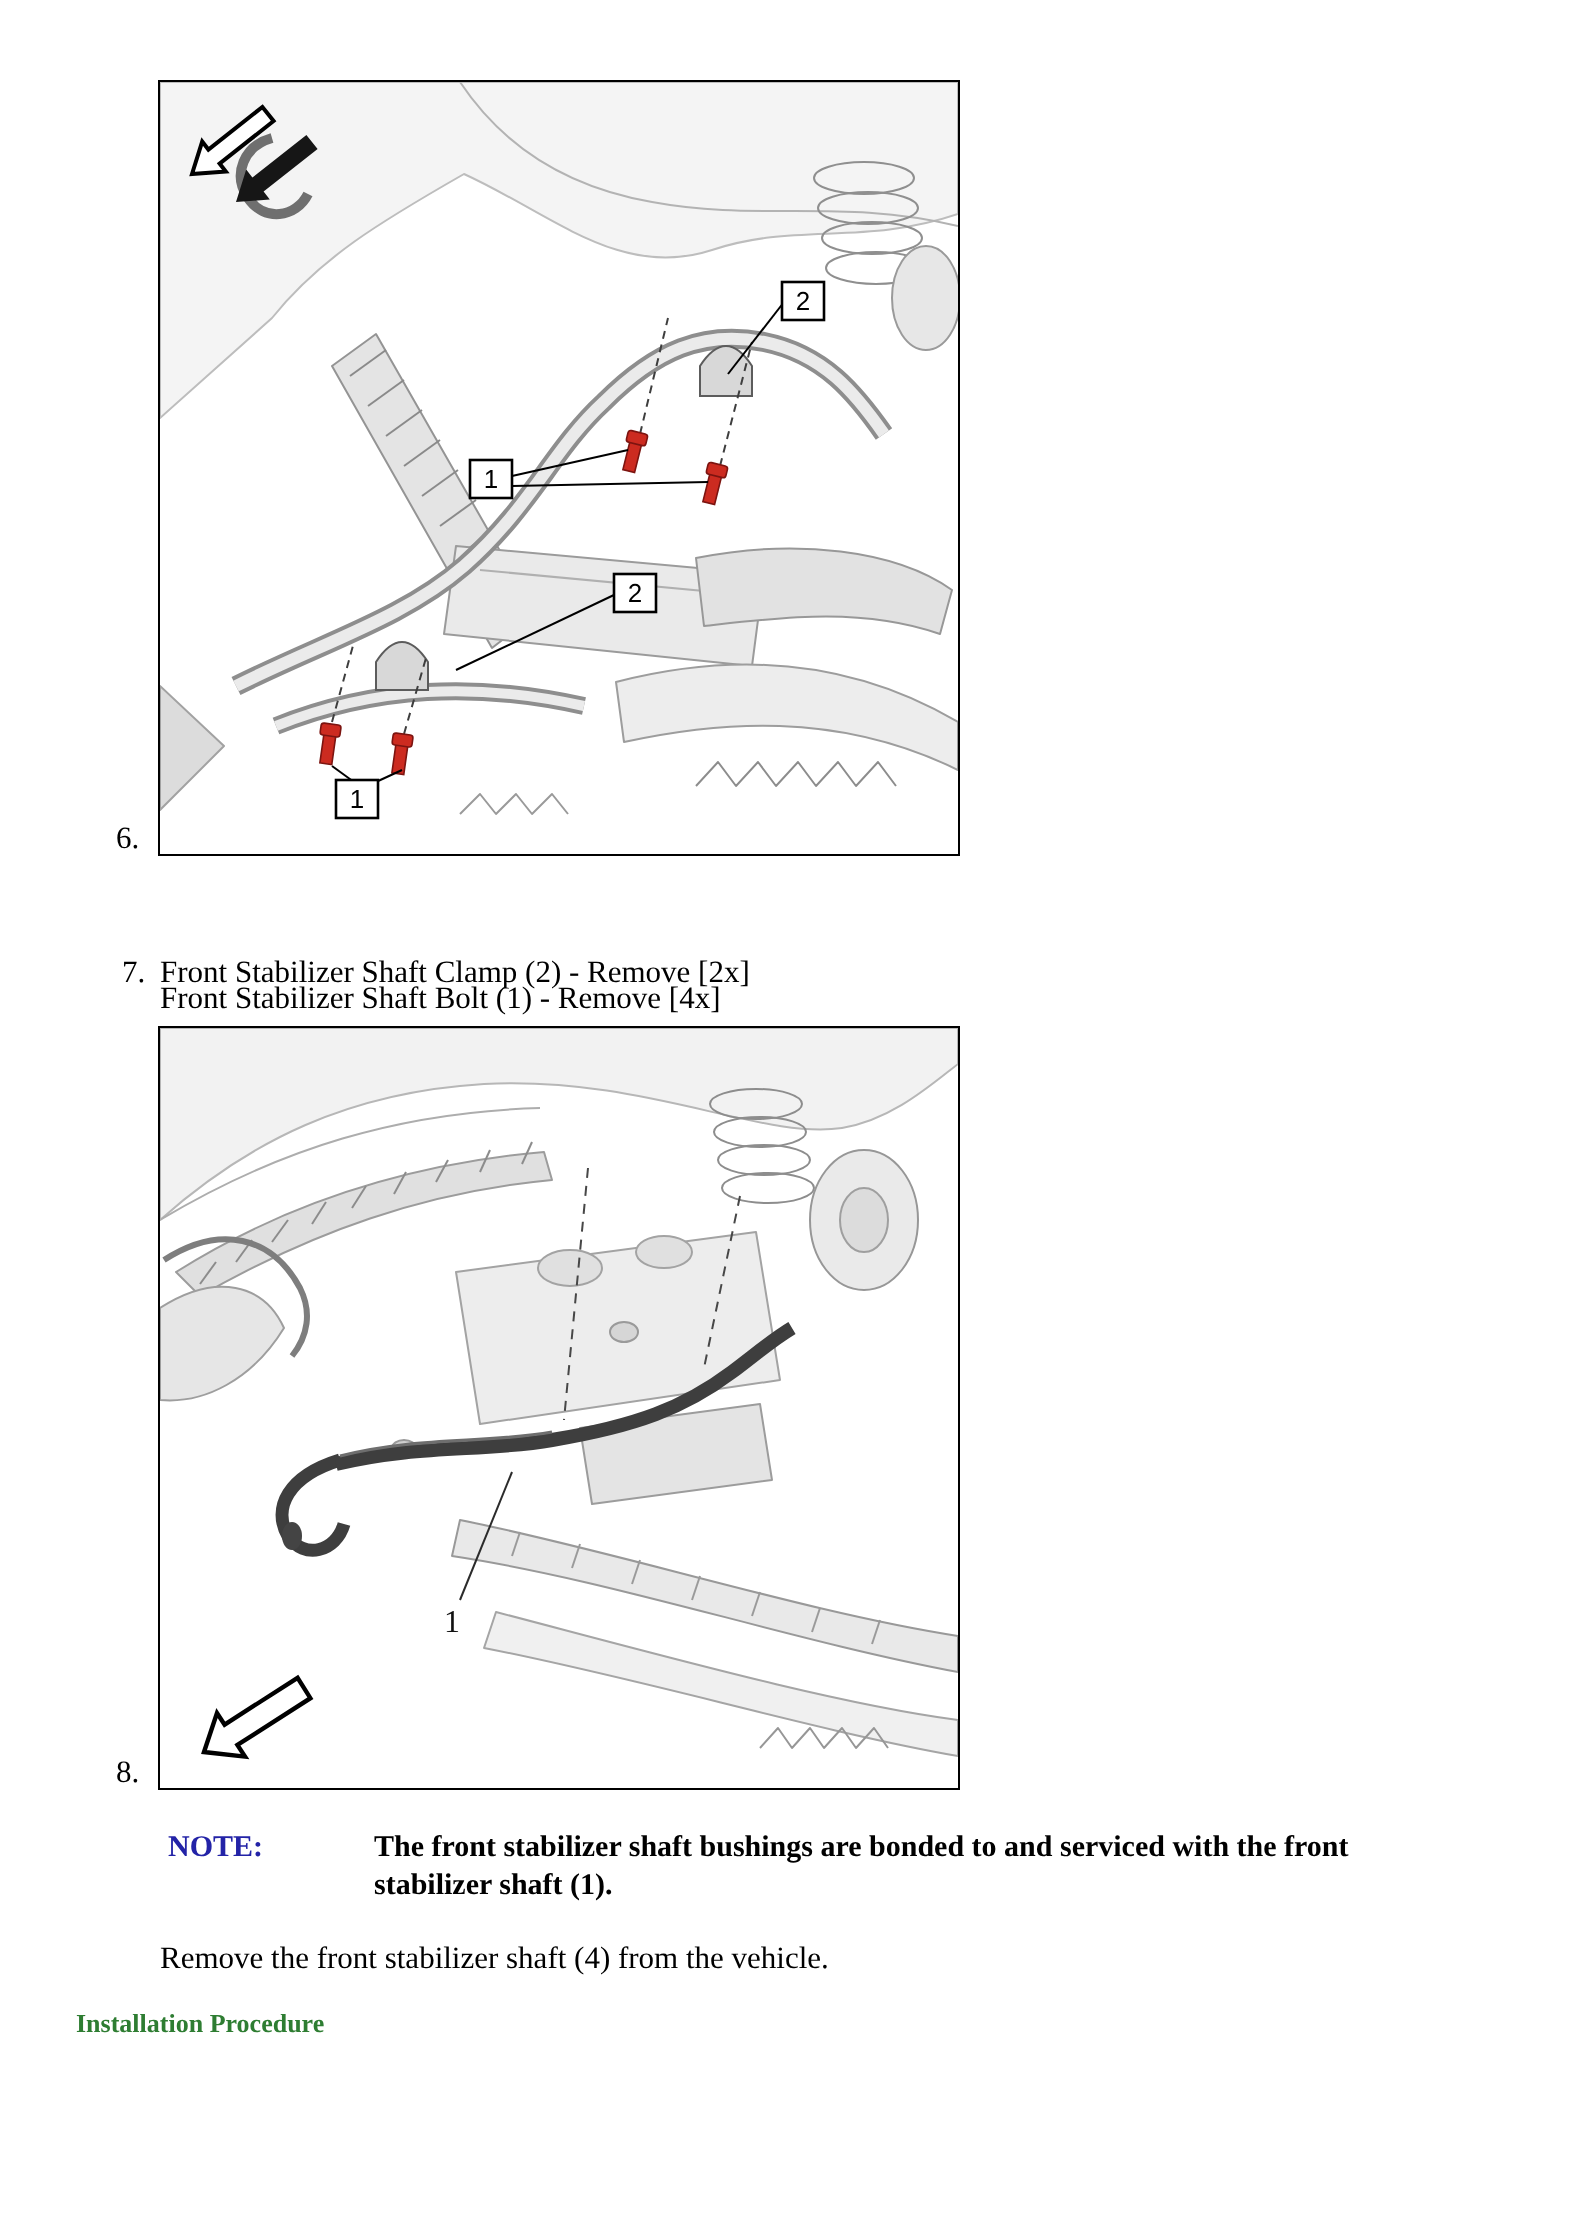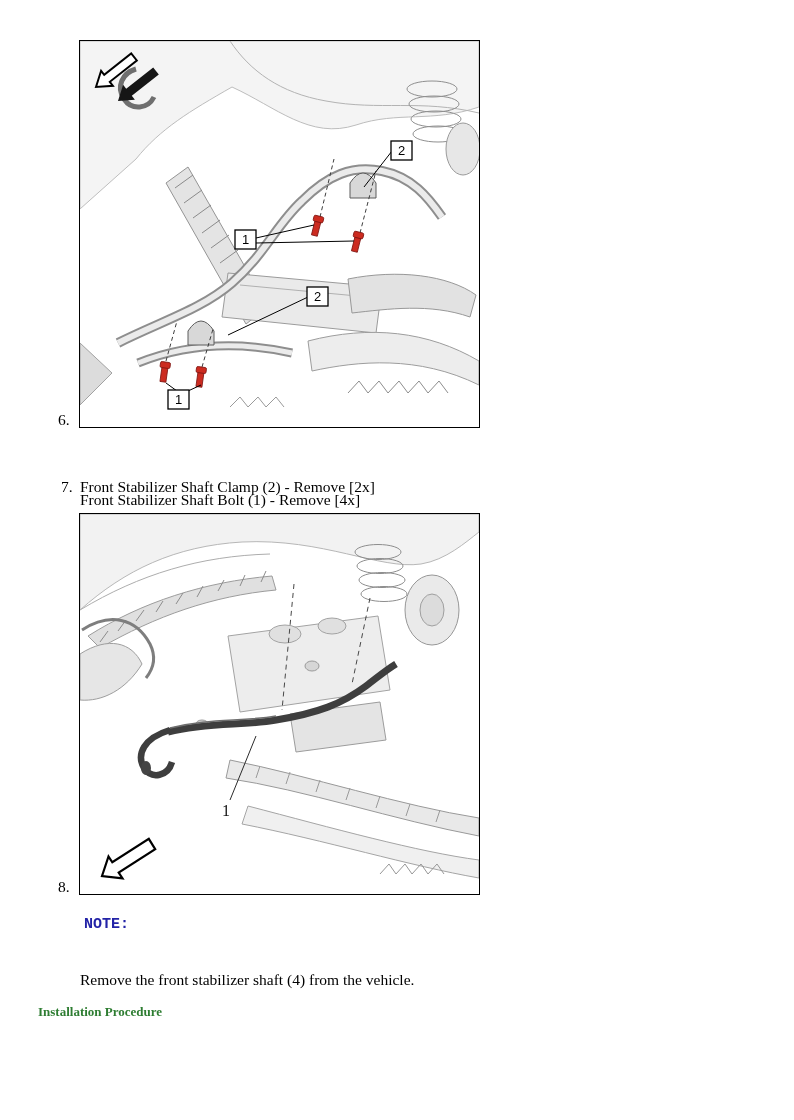--- a/index.html
+++ b/index.html
@@ -14,21 +14,21 @@
   svg { display:block; }
 
   #fig1-block { left:58px; top:40px; }
   #caption1   { position:absolute; left:80px; top:443px; font-size:15.5px;margin-top:48px; }
   #step7      { position:absolute; left:61px; top:478px; font-size:15.5px; display:flex; }
   #step7 .num { width:19px; flex:none; }
   #fig2-block { left:58px; top:513px; }
 
   #note {
     position:absolute; left:84px; top:915px; display:flex;
-    font-family:Liberation Mono, monospace; font-weight:bold;
+    font-family:Liberation Serif, serif; font-weight:bold;
     font-size:15px; line-height:1.27;
   }
   .note-label { color:var(--note_label,#2323a7); width:103px; flex:none; }
   .note-text  { color:#000; max-width:543px; }
 
   #step8-text { position:absolute; left:80px; top:971px; font-size:15.5px; }
   #install-heading {
     position:absolute; left:38px; top:1004px;
     color:var(--heading_green,#2e7d32); font-weight:bold; font-size:13px;text-align:right;
   }
@@ -217,19 +217,20 @@
 
         <g>
           <polygon points="22,362 28.5,342.5 32.3,348.3 68.8,324.9 75.2,335.1 38.7,358.5 42.5,364.3" fill="#ffffff" stroke="#000" stroke-width="2.2"></polygon>
         </g>
       </svg>
     </div>
   </div>
 
   <div id="note">
     <span class="note-label">NOTE:</span>
+    <span class="note-text">The front stabilizer shaft bushings are bonded to and serviced with the front stabilizer shaft (1).</span>
   </div>
 
   <div id="step8-text">Remove the front stabilizer shaft (4) from the vehicle.</div>
 
   <div id="install-heading">Installation Procedure</div>
 
 </div>
 
 </body></html>

